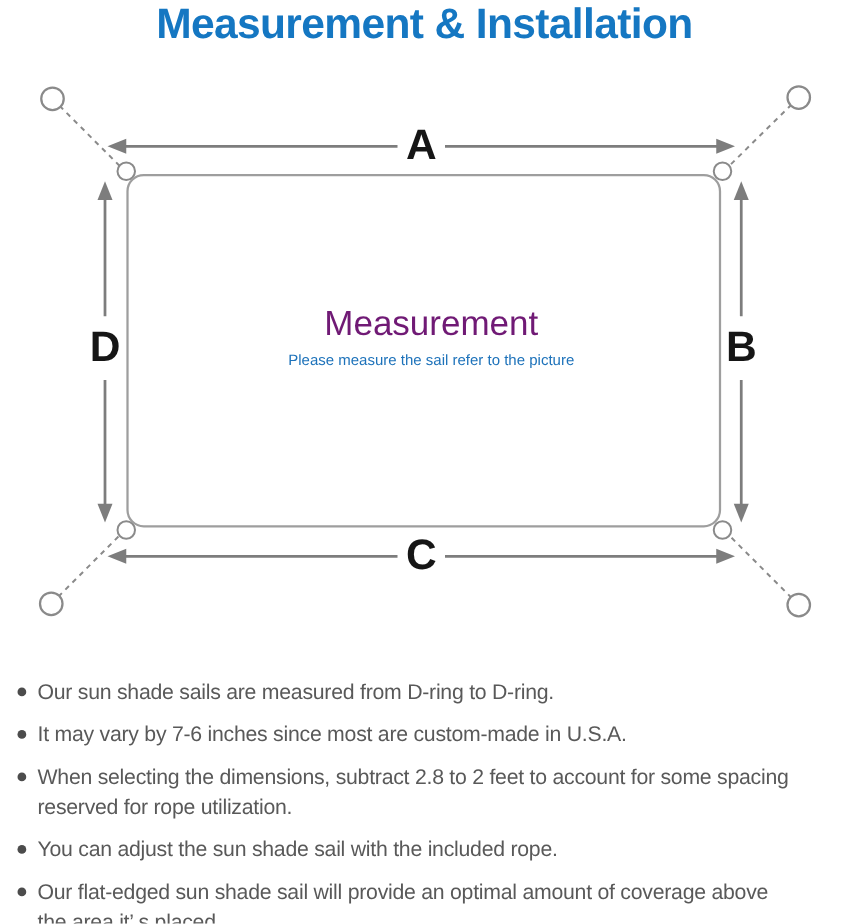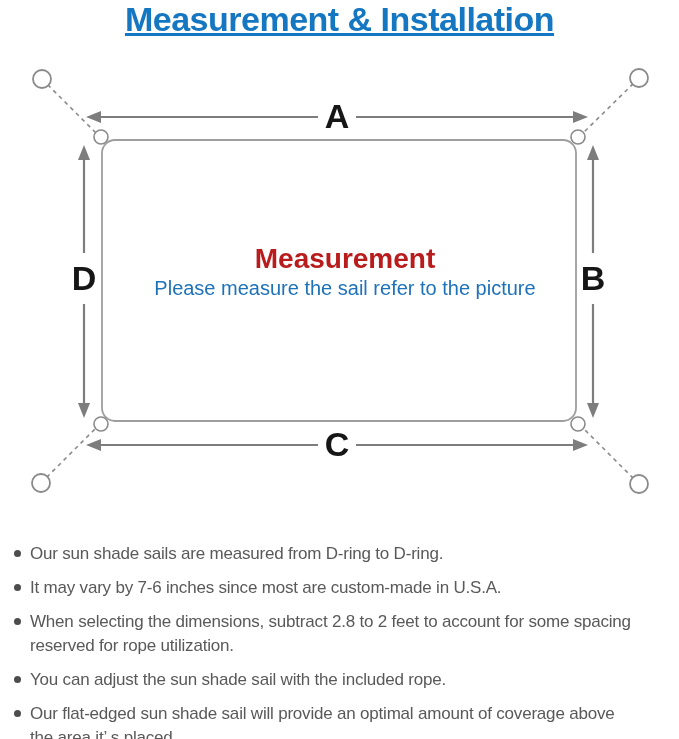--- a/index.html
+++ b/index.html
@@ -10,39 +10,38 @@
     overflow:hidden;
     font-family:"Liberation Sans", sans-serif;
   }
   .title{
     position:absolute;top:1px;left:0;width:100%;
     text-align:center;
     font-size:34px;line-height:36px;font-weight:bold;
     letter-spacing:-0.5px;
     color:#1577c2;
     margin:0;
-    text-decoration:underline;
   }
   .diagram-svg{position:absolute;top:0;left:0;}
   .dim-label{
     position:absolute;
     transform:translate(-50%,-50%);
     font-size:34px;font-weight:bold;color:#161616;
     line-height:34px;
   }
   .center-heading{
     position:absolute;left:345px;top:259px;
     transform:translate(-50%,-50%);
-    font-size:28px;font-weight:bold;color:#b91c1c;
+    font-size:28px;font-weight:normal;color:#701a75;
     white-space:nowrap;
   }
   .center-subtitle{
     position:absolute;left:345px;top:288px;
     transform:translate(-50%,-50%);
-    font-size:20px;color:#1d72ba;
+    font-size:12px;color:#1d72ba;
     white-space:nowrap;
   }
   .notes{
     position:absolute;left:4px;top:532px;width:670px;
     margin:10px;padding:0;list-style:none;
     display:flex;flex-direction:column;gap:10px;
   }
   .note{
     display:flex;align-items:flex-start;gap:9px;
   }

